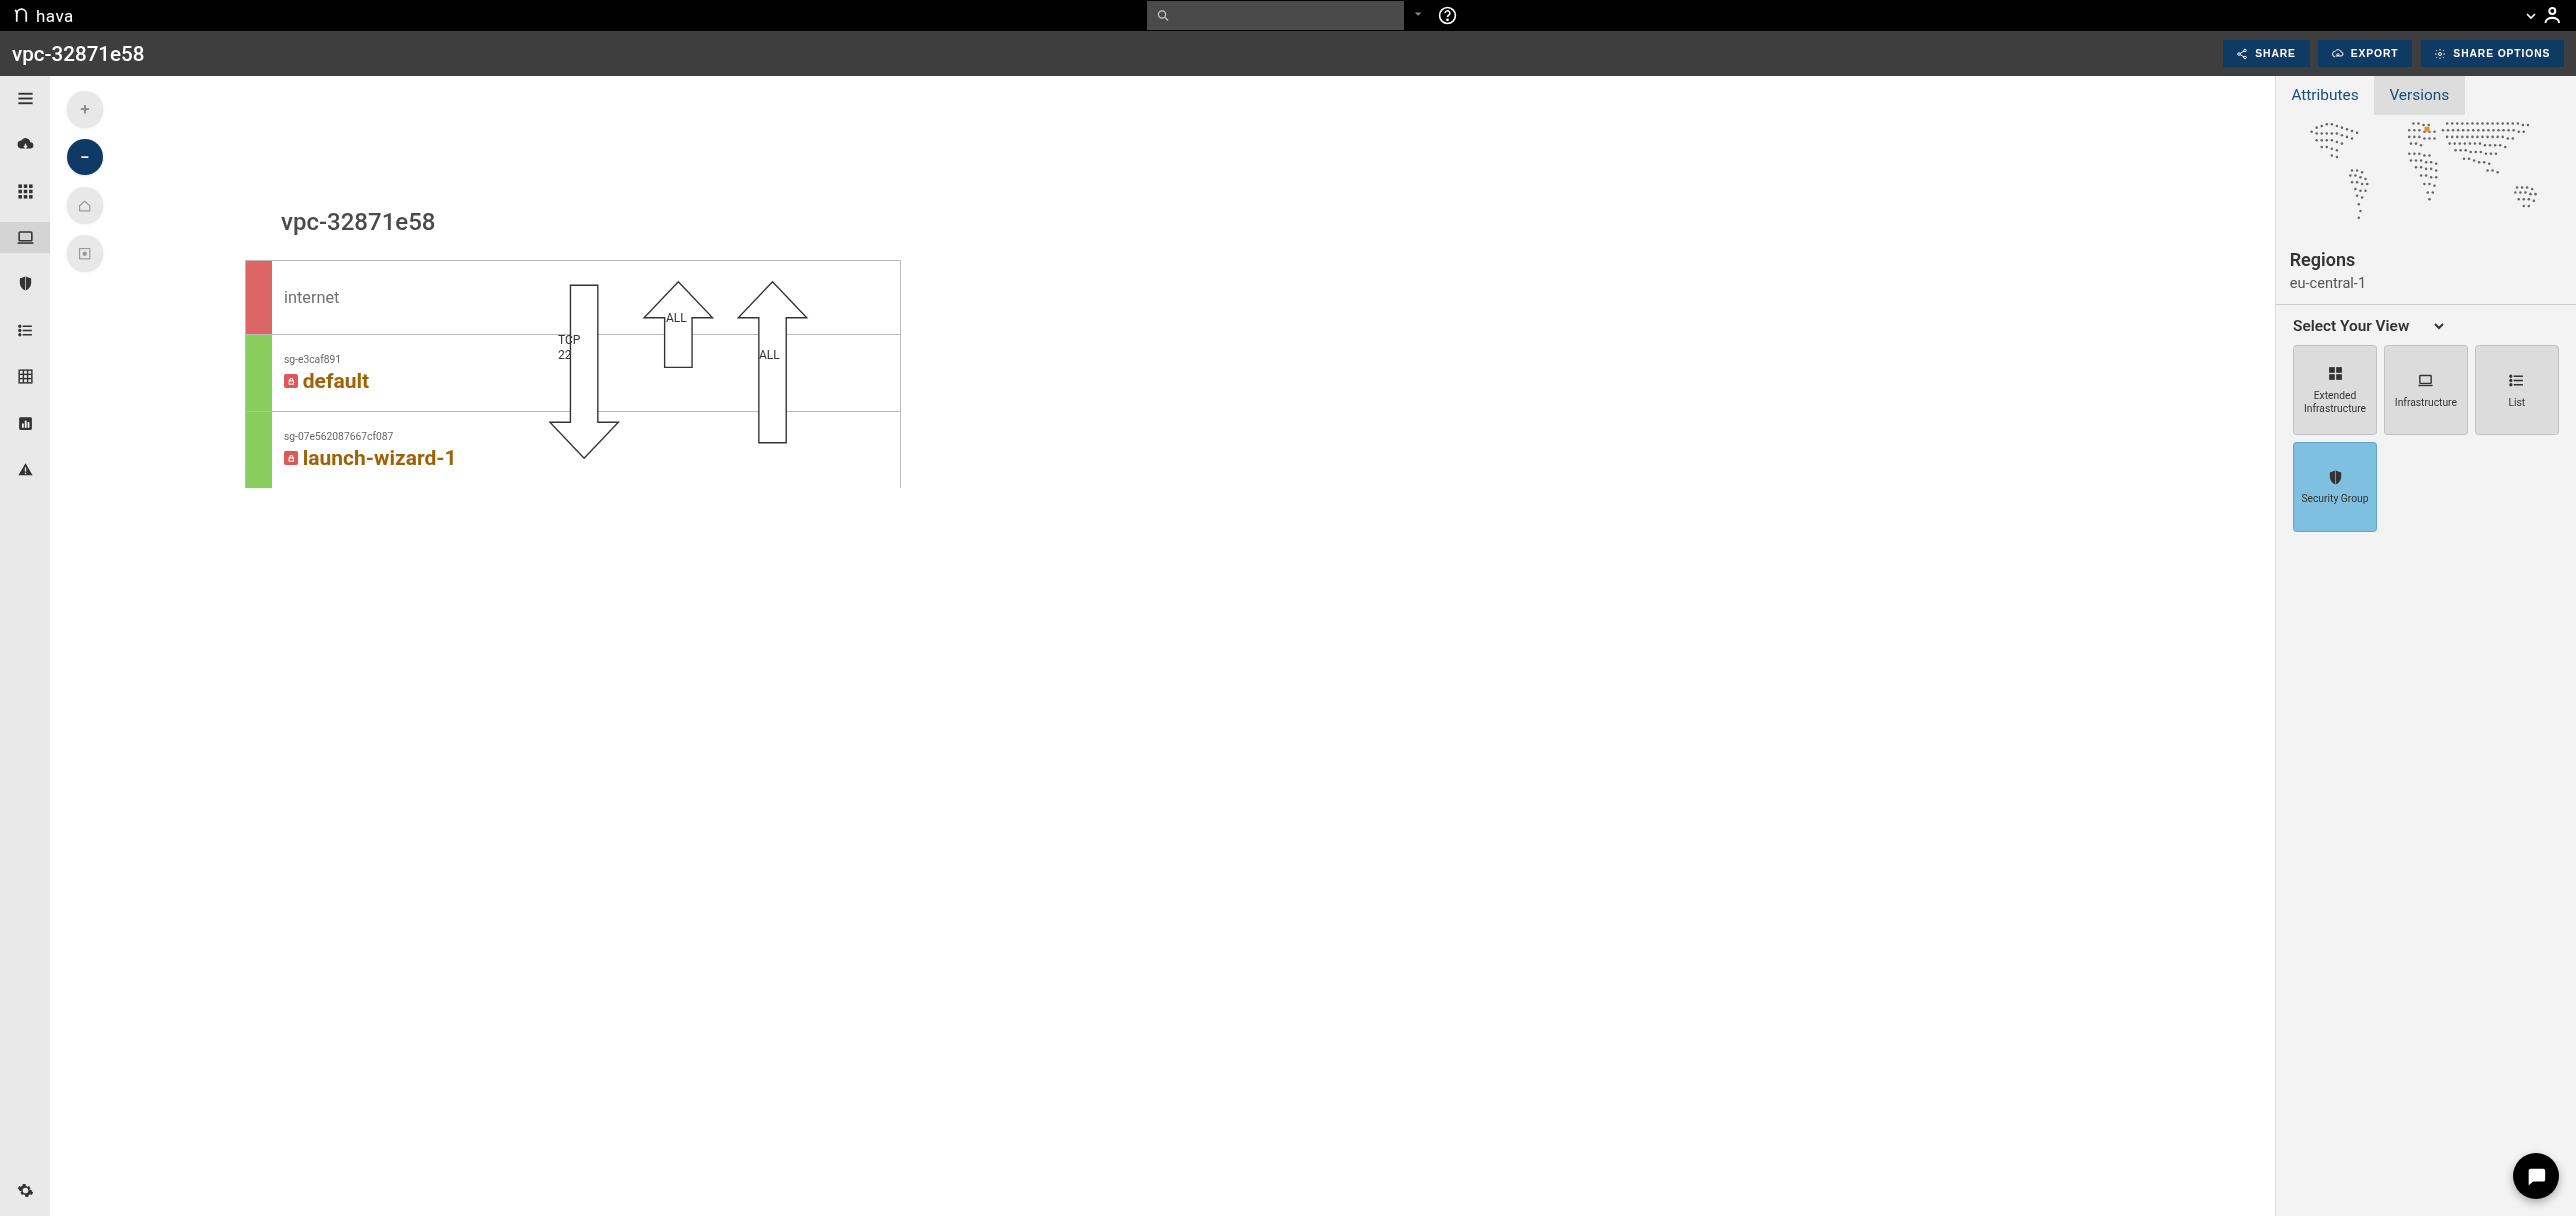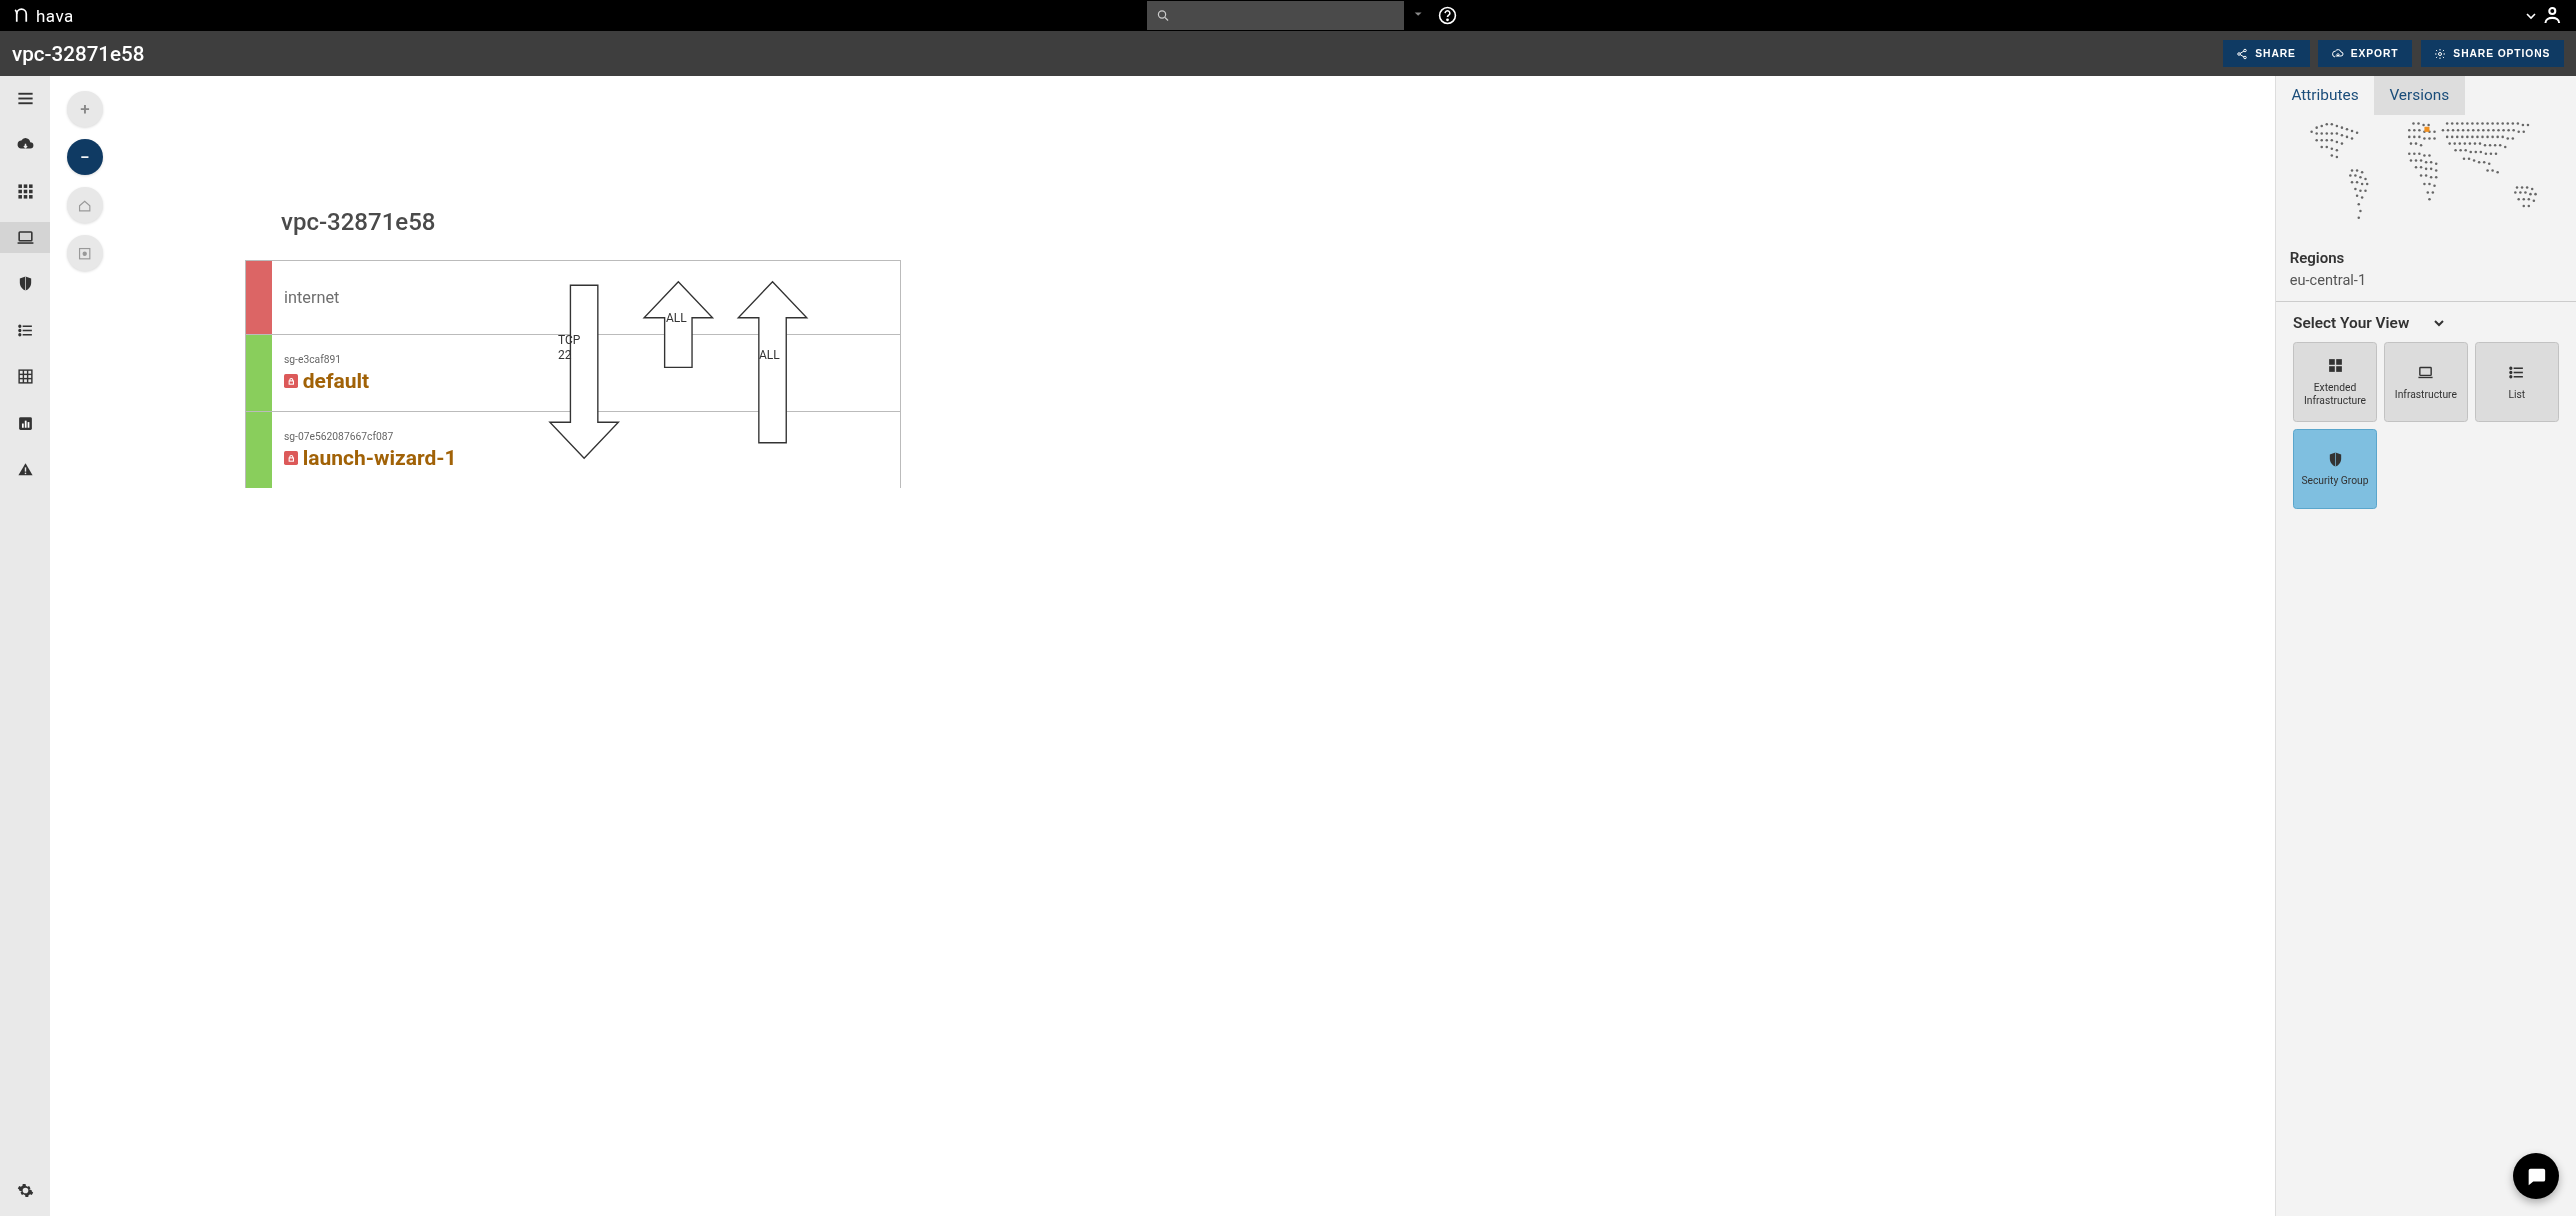--- a/index.html
+++ b/index.html
@@ -58,29 +58,29 @@
     .arrows { position: absolute; left: 0; top: 0; pointer-events:none;}
 
     
     .right-panel { width: 301px; background: #f3f3f3; display: flex; flex-direction: column; overflow-y: auto; border-left:0.9px solid #ddd;}
     .tabs { display: flex; background: #f3f3f3; }
     .tab { padding: 10.3px 15.4px; font-size: 15.4px; color: #1a4d7a; cursor: pointer; }
     .tab.active { background: #ddd; }
     .map-wrap { padding: 0px 6.9px; display:flex; justify-content:center;}
     .map-wrap svg { width: 100%; height: auto; }
     .panel-section { padding: 8.6px 13.7px 12px; }
-    .panel-heading { font-size: 15px; font-weight: 600; }
+    .panel-heading { font-size: 18px; font-weight: 600; }
     .panel-value { font-size: 14.6px; color: #555; margin-top: 3.4px;}
     .estimate-row { display: flex; align-items: center; justify-content: space-between; cursor:pointer; }
     .divider { border-top: 1.7px solid #ccc; }
 
     .select-view { padding: 12px 17px; }
     .sv-header { display: flex; align-items: center; gap: 24px; font-size: 15.4px; font-weight: 600; cursor:pointer; margin-bottom:10.3px; }
     .view-grid { display: flex; flex-wrap: wrap; gap: 6.9px; }
-    .view-card { width: 84px; height: 80px; background: #dcdcdc; border: 0.9px solid #c2c2c2; border-radius: 3.4px; display: flex; flex-direction: column; align-items: center; justify-content: center; gap: 6.9px; font-size: 10.3px; text-align:center; cursor:pointer; padding: 5.1px; }
+    .view-card { width: 84px; height: 90px; background: #dcdcdc; border: 0.9px solid #c2c2c2; border-radius: 3.4px; display: flex; flex-direction: column; align-items: center; justify-content: center; gap: 6.9px; font-size: 10.3px; text-align:center; cursor:pointer; padding: 5.1px; }
     .view-card.selected { background: #7fbfe0; border-color: #5aa6cc; }
 
     
     .chat-bubble { position: fixed; right: 17px; bottom: 17px; width: 46px; height: 46px; background: #000; border-radius: 50%; display: flex; align-items: center; justify-content: center; cursor: pointer; box-shadow: 0 3.4px 8.6px rgba(0,0,0,0.3);}
   </style>
 </head>
 <body>
 
 <div class="app">
 

